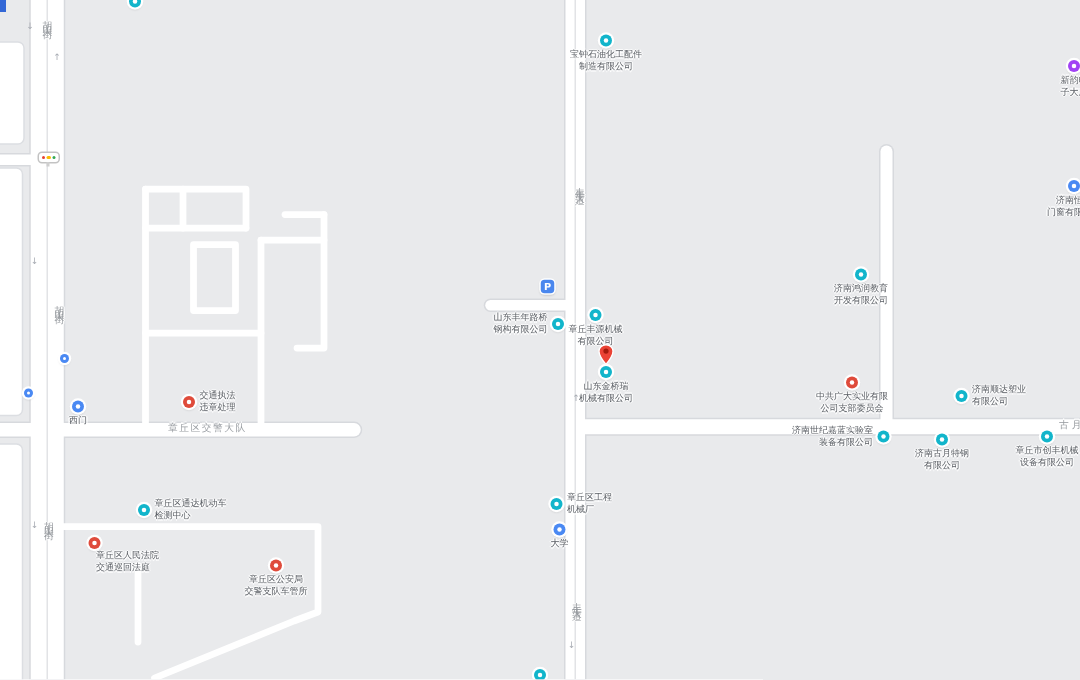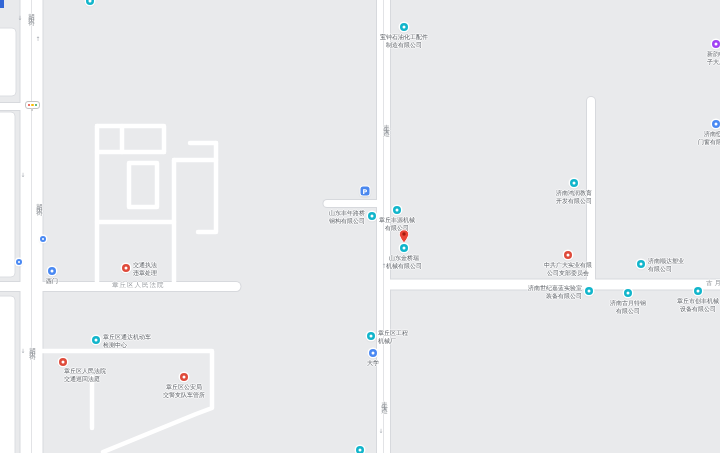--- a/index.html
+++ b/index.html
@@ -111,21 +111,21 @@
       <path d="M92,377 V428"></path>
     </g>
   </svg>
 
   <div class="vlabel" style="left:31px;top:8px">胡山大街</div>
   <div class="vlabel" style="left:39px;top:198px">胡山大街</div>
   <div class="vlabel" style="left:32px;top:342px">胡山大街</div>
   <div class="vlabel" style="left:386px;top:119px">丰年大道</div>
   <div class="vlabel" style="left:384px;top:396px">丰年大道</div>
   <div class="hlabel" style="left:706px;top:279px">古月路</div>
-  <div class="arealabel" style="left:112px;top:281px">章丘区人民法院</div>
+  <div class="arealabel" style="left:112px;top:281px">章丘区交警大队</div>
 
   <span class="arrow" style="left:20px;top:18px">↓</span>
   <span class="arrow" style="left:38px;top:39px">↑</span>
   <span class="arrow" style="left:23px;top:175px">↓</span>
   <span class="arrow" style="left:23px;top:351px">↓</span>
   <span class="arrow" style="left:384px;top:266px">↑</span>
   <span class="arrow" style="left:381px;top:431px">↓</span>
 
   <div class="tlight">
       <i class="tl-r"></i>

